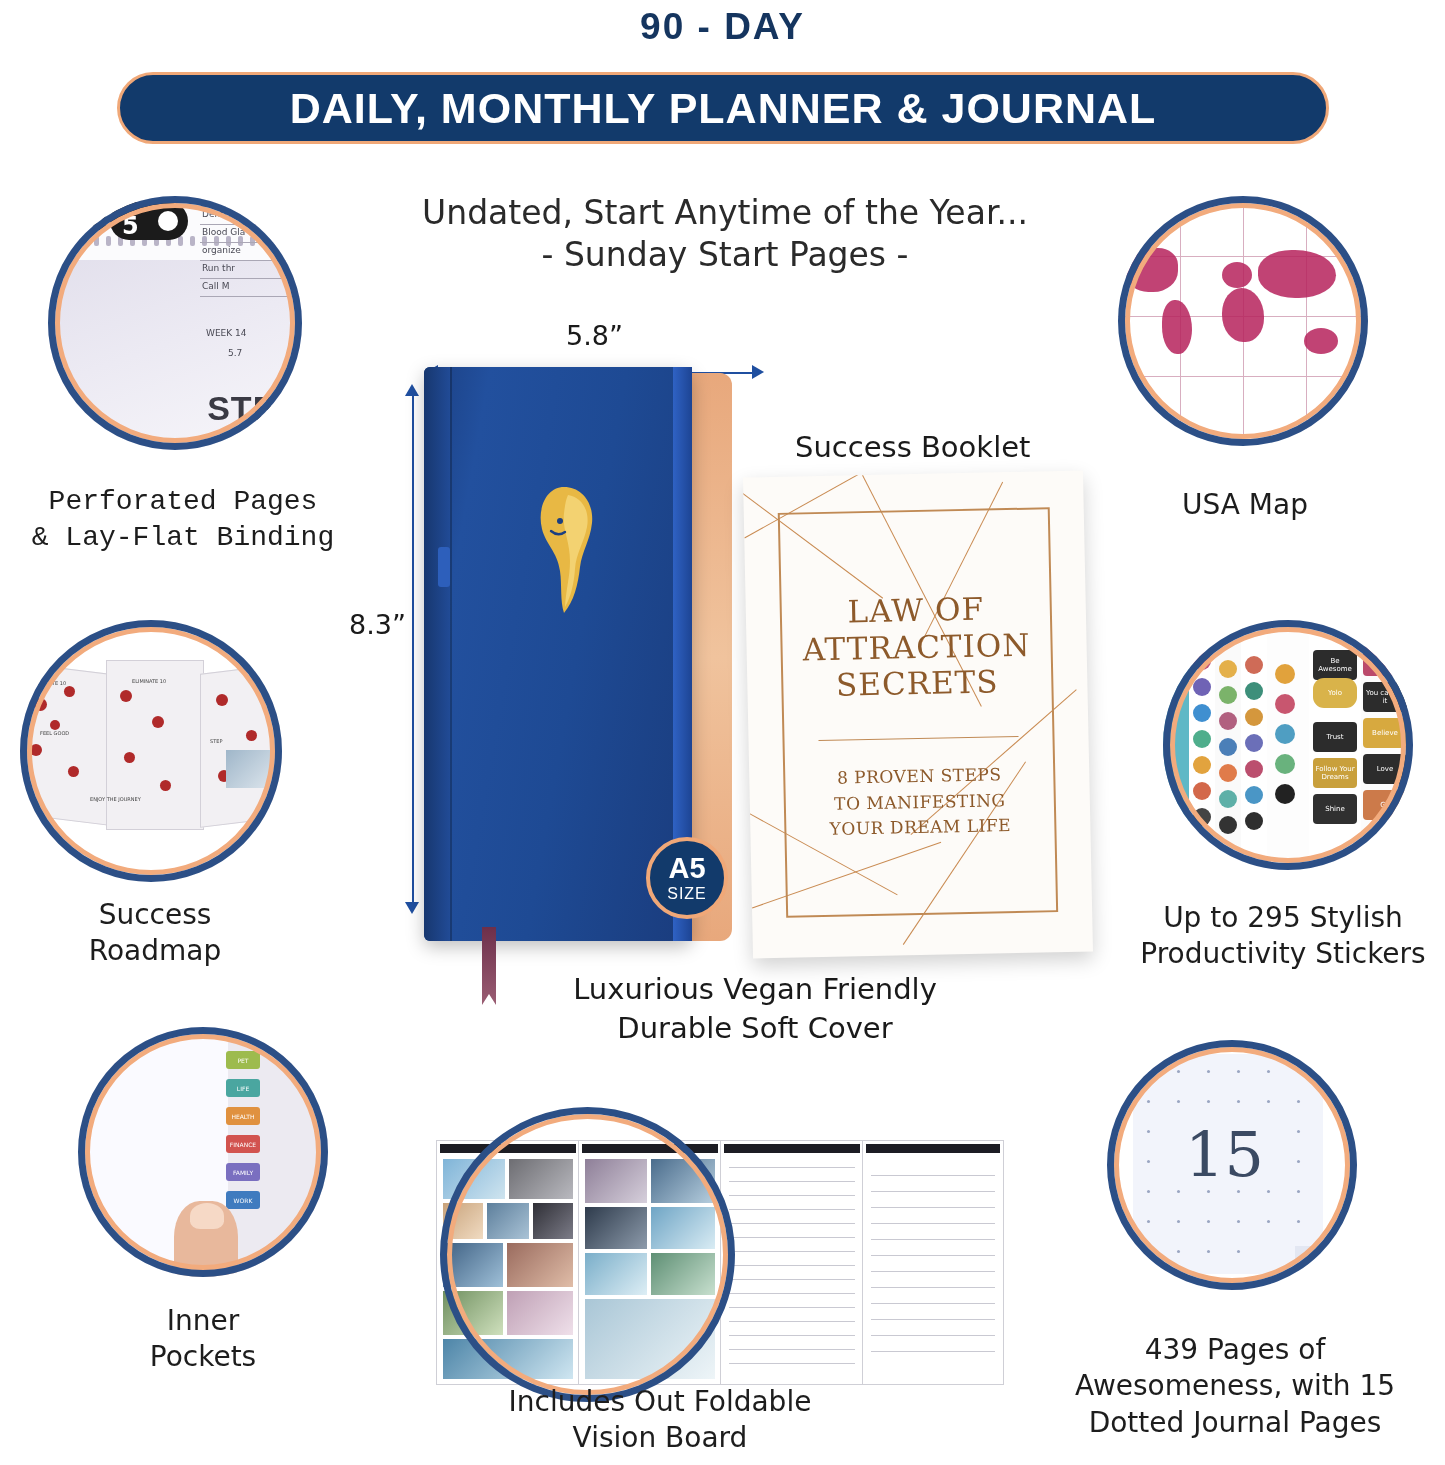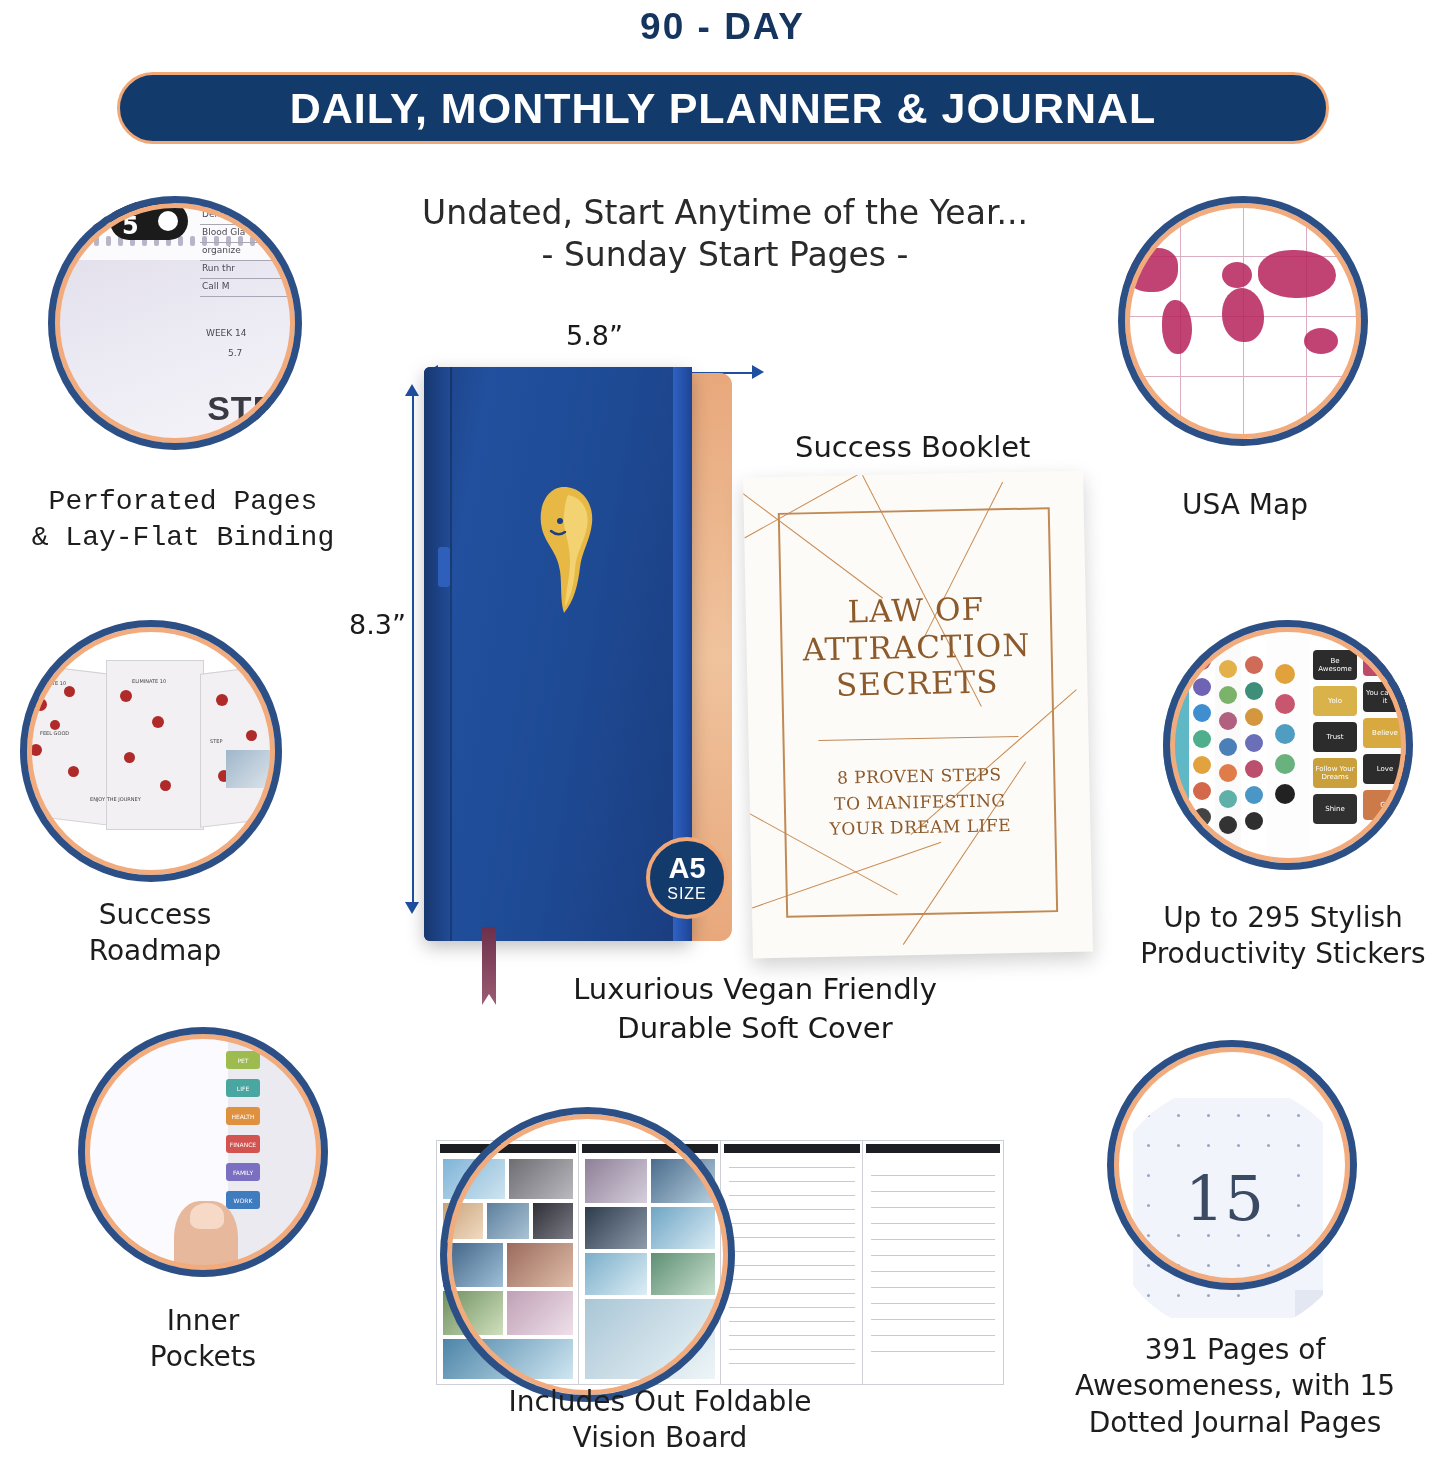--- a/index.html
+++ b/index.html
@@ -104,21 +104,21 @@
   #c-map { top: 196px; left: 1118px; width: 250px; height: 250px; background: #fdfdfd; }
   #c-map-ring { top: 196px; left: 1118px; width: 250px; height: 250px;
       border: 7px solid #2c4f86; box-shadow: 0 0 0 5px #f2ab7d inset; }
   #cap-map { top: 487px; left: 1090px; width: 310px; }
 
   #c-stick { top: 620px; left: 1163px; width: 250px; height: 250px; background: #f6f4f7; }
   #c-stick-ring { top: 620px; left: 1163px; width: 250px; height: 250px;
       border: 7px solid #2c4f86; box-shadow: 0 0 0 5px #f2ab7d inset; }
   #cap-stick { top: 900px; left: 1118px; width: 330px; }
 
-  #c-dot { top: 1084px; left: 1107px; width: 250px; height: 250px; background: #fbfbfd; }
+  #c-dot { top: 1040px; left: 1107px; width: 250px; height: 250px; background: #fbfbfd; }
   #c-dot-ring { top: 1040px; left: 1107px; width: 250px; height: 250px;
       border: 7px solid #2c4f86; box-shadow: 0 0 0 5px #f2ab7d inset; }
   #cap-dot { top: 1332px; left: 1050px; width: 370px; }
 
   
   #c-vision { top: 1107px; left: 440px; width: 295px; height: 295px; background: #ffffff; }
   #c-vision-ring { top: 1107px; left: 440px; width: 295px; height: 295px;
       border: 7px solid #2c4f86; box-shadow: 0 0 0 5px #f2ab7d inset; }
   #cap-vision { top: 1384px; left: 430px; width: 460px; }
 
@@ -422,21 +422,21 @@
   <div class="st-chip" style="top:166px;left:82px;width:18px;height:18px;background:#4a96c6;"></div>
   <div class="st-chip" style="top:192px;left:82px;width:18px;height:18px;background:#2f2f2f;"></div>
 
   <div class="st-chip" style="top:44px;left:112px;width:20px;height:20px;background:#e1a23c;"></div>
   <div class="st-chip" style="top:74px;left:112px;width:20px;height:20px;background:#c8566f;"></div>
   <div class="st-chip" style="top:104px;left:112px;width:20px;height:20px;background:#4f9ec2;"></div>
   <div class="st-chip" style="top:134px;left:112px;width:20px;height:20px;background:#69b27d;"></div>
   <div class="st-chip" style="top:164px;left:112px;width:20px;height:20px;background:#222;"></div>
 
   <div class="st-quote" style="top:30px;left:150px;width:44px;height:30px;background:#2c2c2c;">Be Awesome</div>
-  <div class="st-quote" style="top:66px;left:150px;width:44px;height:30px;background:#d9b34a;">Yolo</div>
+  <div class="st-quote" style="top:58px;left:150px;width:44px;height:30px;background:#d9b34a;border-radius:11px;">Yolo</div>
   <div class="st-quote" style="top:102px;left:150px;width:44px;height:30px;background:#2c2c2c;">Trust</div>
   <div class="st-quote" style="top:138px;left:150px;width:44px;height:30px;background:#c9a03c;">Follow Your Dreams</div>
   <div class="st-quote" style="top:174px;left:150px;width:44px;height:30px;background:#303030;">Shine</div>
 
   <div class="st-quote" style="top:26px;left:200px;width:44px;height:30px;background:#bb4a6b;">I Love</div>
   <div class="st-quote" style="top:62px;left:200px;width:44px;height:30px;background:#2c2c2c;">You can do it</div>
   <div class="st-quote" style="top:98px;left:200px;width:44px;height:30px;background:#d7a93f;">Believe</div>
   <div class="st-quote" style="top:134px;left:200px;width:44px;height:30px;background:#2c2c2c;">Love</div>
   <div class="st-quote" style="top:170px;left:200px;width:44px;height:30px;background:#cc7a4a;">Go</div>
 </div>
@@ -481,21 +481,21 @@
     <div class="dot-grid-dot" style="top:180px;left:160px"></div>
       <div class="dot-grid-dot" style="top:180px;left:190px"></div>
     <div class="dot-grid-dot" style="top:210px;left:40px"></div>
       <div class="dot-grid-dot" style="top:210px;left:70px"></div>
     <div class="dot-grid-dot" style="top:210px;left:100px"></div>
       <div class="dot-grid-dot" style="top:210px;left:130px"></div>
   </div>
 </div>
 <div class="circle-ring" id="c-dot-ring"></div>
 <div class="cap" id="cap-dot">
-  <div>391 Pages of</div>
+  <div>439 Pages of</div>
   <div>Awesomeness, with 15</div>
   <div>Dotted Journal Pages</div>
 </div>
 
 <div class="circle" id="c-vision">
   <div style="position:absolute;inset:0;background:#ffffff;"></div>
 </div>
 
 <div style="position:absolute;top:1140px;left:436px;width:566px;height:243px;">
   <div class="vb-page" style="top:0;left:0;width:142px;height:243px;">

